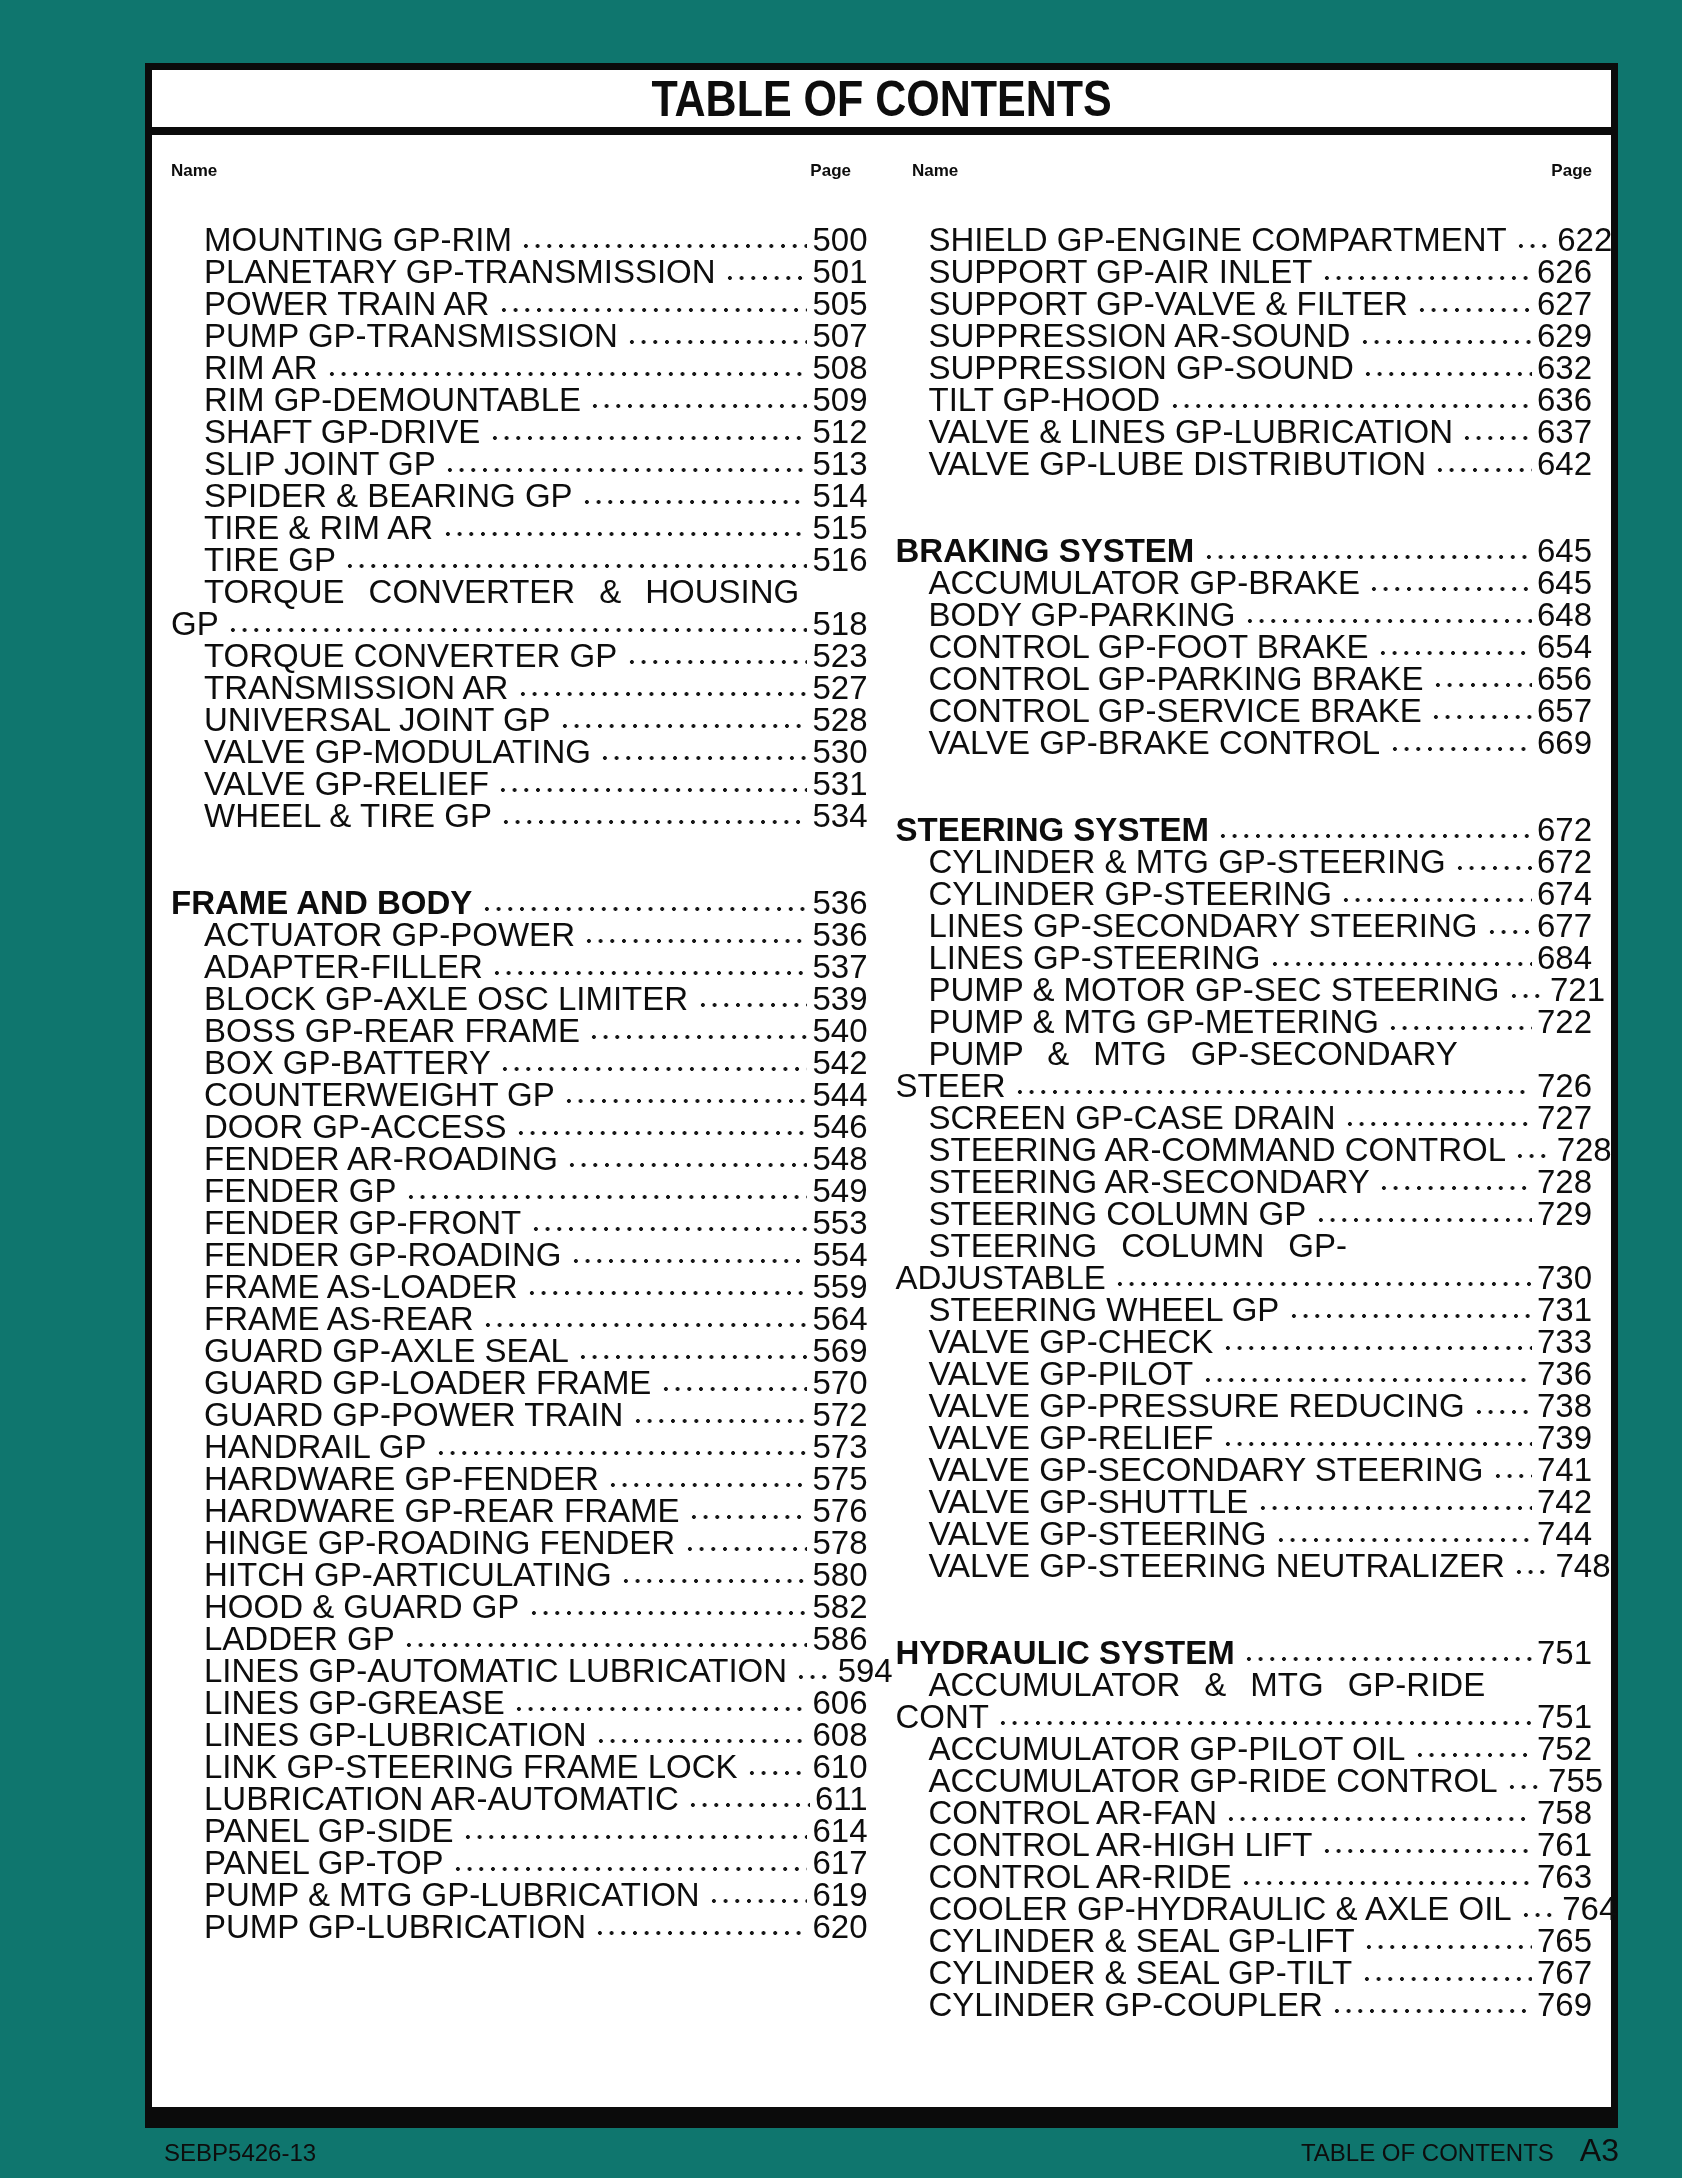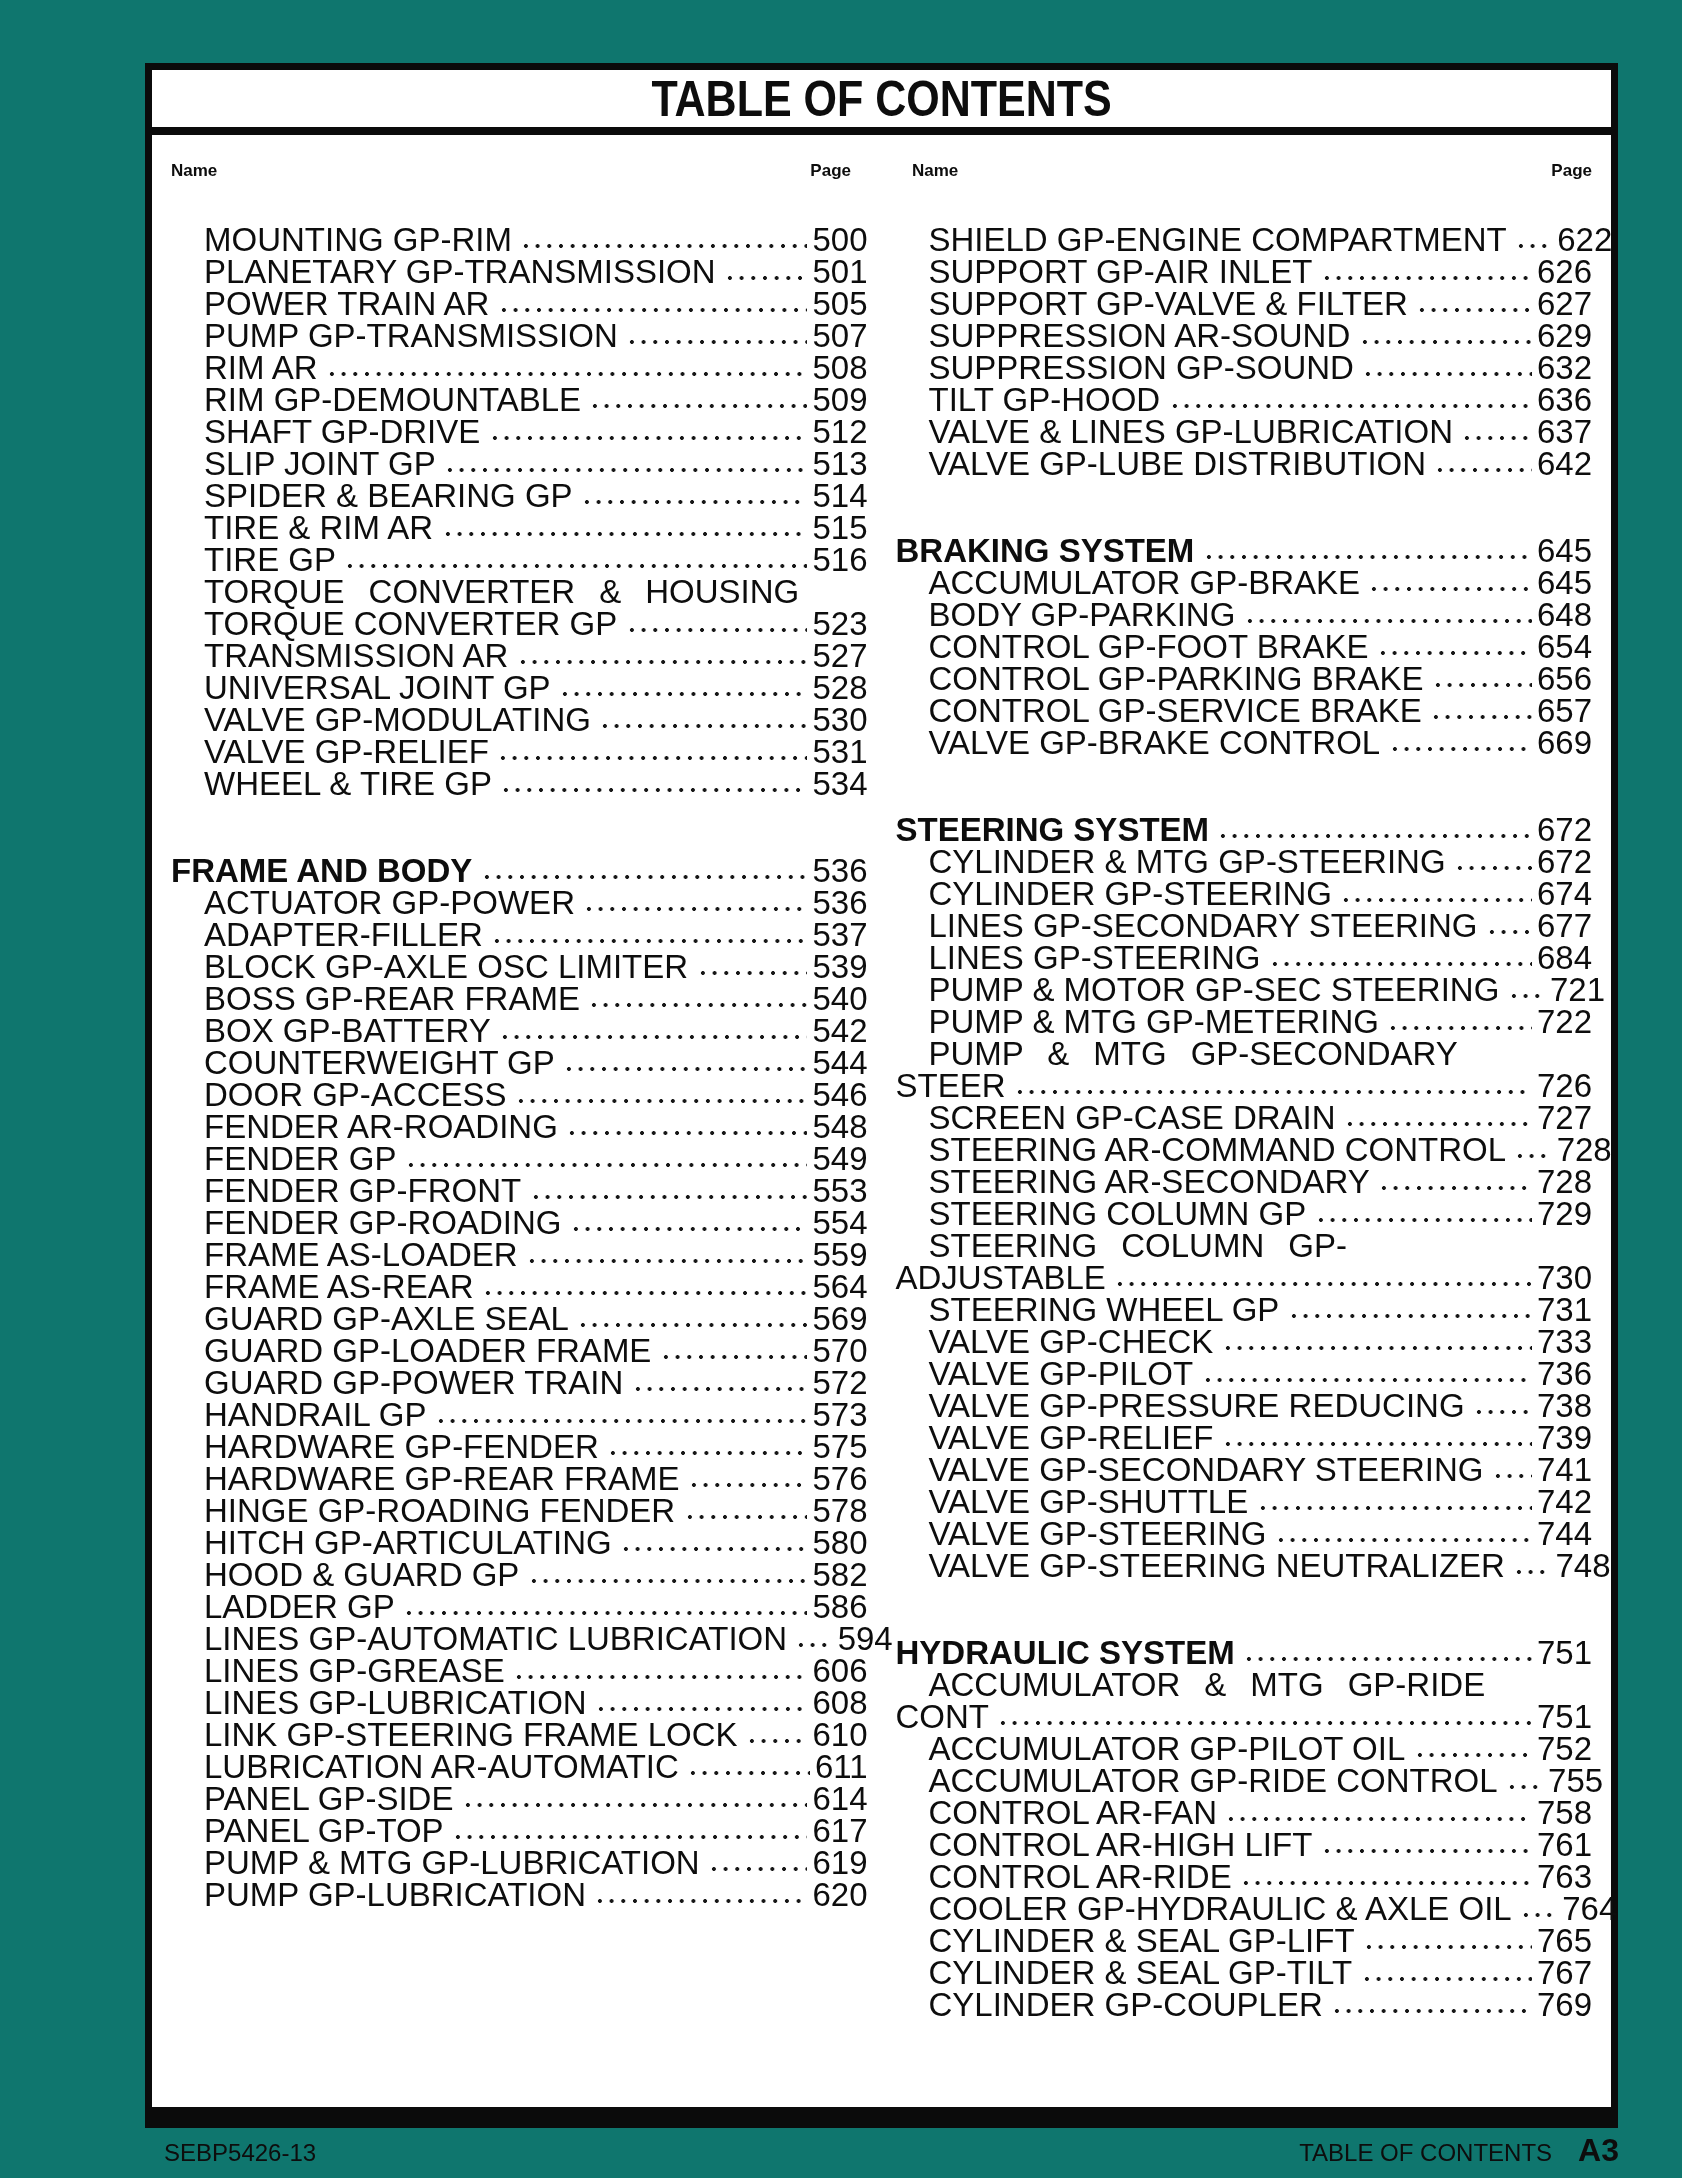--- a/index.html
+++ b/index.html
@@ -38,21 +38,21 @@
     background-image:radial-gradient(circle at 3.9px 3.9px,#161616 1.6px,transparent 2.2px);
     background-size:11.7px 7.8px;background-repeat:repeat-x;background-position:left bottom;
   }
   .pnum{flex:0 0 auto;min-width:48px;text-align:right;}
   .gap{height:55px;}
   .footer{
     position:absolute;left:164px;right:64px;top:2132px;
     display:flex;justify-content:space-between;align-items:baseline;font-size:24px;
   }
   .footer-right{display:flex;align-items:baseline;gap:26px;}
-  .footer-page-code{font-weight:700;font-size:32px;}
+  .footer-page-code{font-weight:400;font-size:32px;}
 </style>
 </head>
 <body>
 
 <div class="page">
   <div class="box">
     <div class="title-band">
       <div class="title-text">TABLE OF CONTENTS</div>
     </div>
     <div class="content">
@@ -119,20 +119,25 @@
               <span class="pnum">515</span>
             </div>
             <div class="row entry">
               <span class="label">TIRE GP</span>
               <span class="dots"></span>
               <span class="pnum">516</span>
             </div>
             <div class="row wrap">
               <span class="label">TORQUE CONVERTER &amp; HOUSING</span>
             </div>
+            <div class="row cont">
+              <span class="label">GP</span>
+              <span class="dots"></span>
+              <span class="pnum">518</span>
+            </div>
             <div class="row entry">
               <span class="label">TORQUE CONVERTER GP</span>
               <span class="dots"></span>
               <span class="pnum">523</span>
             </div>
             <div class="row entry">
               <span class="label">TRANSMISSION AR</span>
               <span class="dots"></span>
               <span class="pnum">527</span>
             </div>

